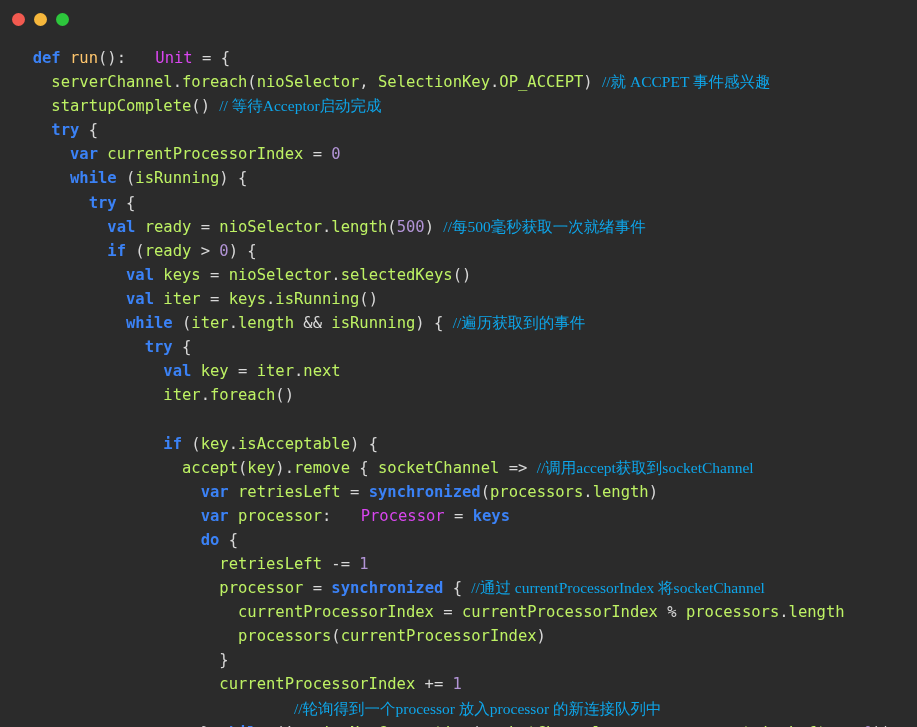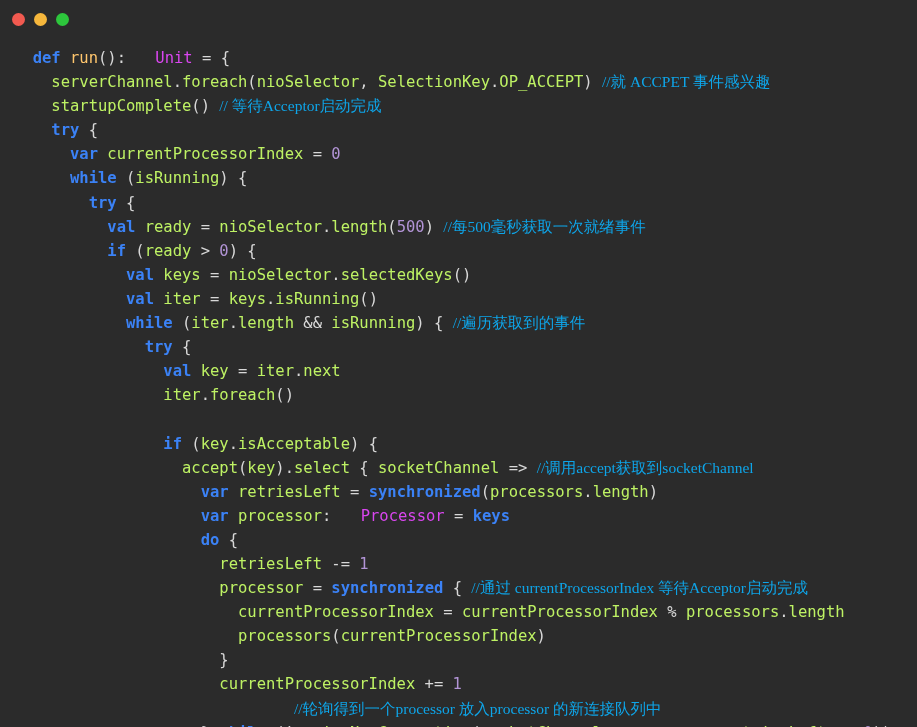--- a/index.html
+++ b/index.html
@@ -84,26 +84,26 @@
 <span><span class="pn">          </span><span class="kw">val</span><span class="pn"> </span><span class="id">ready</span><span class="pn"> = </span><span class="id">nioSelector</span><span class="pn">.</span><span class="id">length</span><span class="pn">(</span><span class="num">500</span><span class="pn">) </span><span class="cm">//每500毫秒获取一次就绪事件</span></span>
 <span><span class="pn">          </span><span class="kw">if</span><span class="pn"> (</span><span class="id">ready</span><span class="pn"> &gt; </span><span class="num">0</span><span class="pn">) {</span></span>
 <span><span class="pn">            </span><span class="kw">val</span><span class="pn"> </span><span class="id">keys</span><span class="pn"> = </span><span class="id">nioSelector</span><span class="pn">.</span><span class="id">selectedKeys</span><span class="pn">()</span></span>
 <span><span class="pn">            </span><span class="kw">val</span><span class="pn"> </span><span class="id">iter</span><span class="pn"> = </span><span class="id">keys</span><span class="pn">.</span><span class="id">isRunning</span><span class="pn">()</span></span>
 <span><span class="pn">            </span><span class="kw">while</span><span class="pn"> (</span><span class="id">iter</span><span class="pn">.</span><span class="id">length</span><span class="pn"> &amp;&amp; </span><span class="id">isRunning</span><span class="pn">) { </span><span class="cm">//遍历获取到的事件</span></span>
 <span><span class="pn">              </span><span class="kw">try</span><span class="pn"> {</span></span>
 <span><span class="pn">                </span><span class="kw">val</span><span class="pn"> </span><span class="id">key</span><span class="pn"> = </span><span class="id">iter</span><span class="pn">.</span><span class="id">next</span></span>
 <span><span class="pn">                </span><span class="id">iter</span><span class="pn">.</span><span class="id">foreach</span><span class="pn">()</span></span>
 <span><span class="pn"></span></span>
 <span><span class="pn">                </span><span class="kw">if</span><span class="pn"> (</span><span class="id">key</span><span class="pn">.</span><span class="id">isAcceptable</span><span class="pn">) {</span></span>
-<span><span class="pn">                  </span><span class="id">accept</span><span class="pn">(</span><span class="id">key</span><span class="pn">).</span><span class="id">select</span><span class="pn"> { </span><span class="id">socketChannel</span><span class="pn"> =&gt; </span><span class="cm">//调用accept获取到socketChannel</span></span>
+<span><span class="pn">                  </span><span class="id">accept</span><span class="pn">(</span><span class="id">key</span><span class="pn">).</span><span class="id">remove</span><span class="pn"> { </span><span class="id">socketChannel</span><span class="pn"> =&gt; </span><span class="cm">//调用accept获取到socketChannel</span></span>
 <span><span class="pn">                    </span><span class="kw">var</span><span class="pn"> </span><span class="id">retriesLeft</span><span class="pn"> = </span><span class="kw">synchronized</span><span class="pn">(</span><span class="id">processors</span><span class="pn">.</span><span class="id">length</span><span class="pn">)</span></span>
 <span><span class="pn">                    </span><span class="kw">var</span><span class="pn"> </span><span class="id">processor</span><span class="pn">: </span><span class="ty">Processor</span><span class="pn"> = </span><span class="kw">keys</span></span>
 <span><span class="pn">                    </span><span class="kw">do</span><span class="pn"> {</span></span>
 <span><span class="pn">                      </span><span class="id">retriesLeft</span><span class="pn"> -= </span><span class="num">1</span></span>
-<span><span class="pn">                      </span><span class="id">processor</span><span class="pn"> = </span><span class="kw">synchronized</span><span class="pn"> { </span><span class="cm">//通过 currentProcessorIndex 等待Acceptor启动完成</span></span>
+<span><span class="pn">                      </span><span class="id">processor</span><span class="pn"> = </span><span class="kw">synchronized</span><span class="pn"> { </span><span class="cm">//通过 currentProcessorIndex 将socketChannel</span></span>
 <span><span class="pn">                        </span><span class="id">currentProcessorIndex</span><span class="pn"> = </span><span class="id">currentProcessorIndex</span><span class="pn"> % </span><span class="id">processors</span><span class="pn">.</span><span class="id">length</span></span>
 <span><span class="pn">                        </span><span class="id">processors</span><span class="pn">(</span><span class="id">currentProcessorIndex</span><span class="pn">)</span></span>
 <span><span class="pn">                      }</span></span>
 <span><span class="pn">                      </span><span class="id">currentProcessorIndex</span><span class="pn"> += </span><span class="num">1</span></span>
 <span><span class="pn">                              </span><span class="cm">//轮询得到一个processor 放入processor 的新连接队列中</span></span>
 <span><span class="pn">                    } </span><span class="kw">while</span><span class="pn"> (!</span><span class="id">assignNewConnection</span><span class="pn">(</span><span class="id">socketChannel</span><span class="pn">, </span><span class="id">processor</span><span class="pn">, </span><span class="id">retriesLeft</span><span class="pn"> == </span><span class="num">0</span><span class="pn">))</span></span>
 
 
 
 

